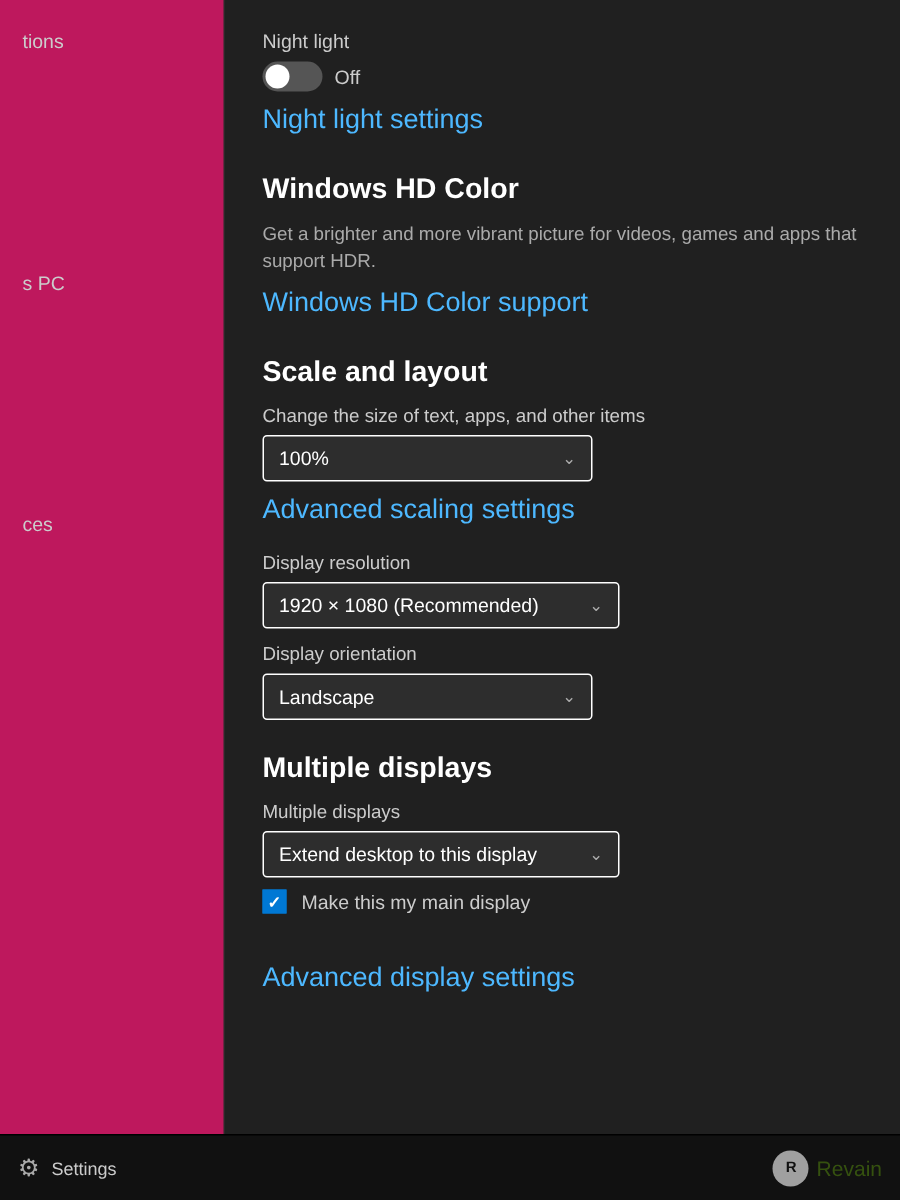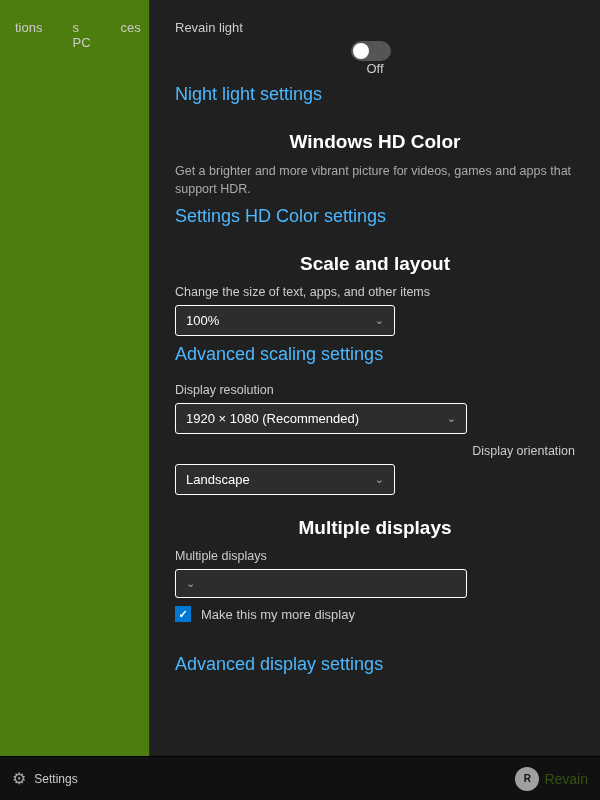--- a/index.html
+++ b/index.html
@@ -21,23 +21,23 @@
 
     .screen {
       display: flex;
       flex: 1;
       overflow: hidden;
     }
 
     
     .sidebar {
       width: 150px;
-      background: #4d7c0f;
-      display: flex;
-      flex-direction: row;
+      background: #be185d;
+      display: flex;
+      flex-direction: column;
       padding: 10px 0;
       border-right: 1px solid #2a2a2a;
     }
 
     .sidebar-item {
       padding: 10px 15px;
       font-size: 13px;
       color: #ccc;
       cursor: pointer;
     }
@@ -59,21 +59,20 @@
     .section-label {
       font-size: 13px;
       color: #cccccc;
       margin-bottom: 6px;
     }
 
     .toggle-row {
       display: flex;
       align-items: center;
       margin-bottom: 8px;
-      flex-direction: column;
     }
 
     .toggle {
       width: 40px;
       height: 20px;
       background: #555;
       border-radius: 10px;
       position: relative;
       margin-right: 8px;
       cursor: pointer;
@@ -103,21 +102,20 @@
       display: inline-block;
     }
 
     
     .section-header {
       font-size: 19px;
       font-weight: 600;
       color: #ffffff;
       margin-bottom: 10px;
       margin-top: 8px;
-      text-align: center;
     }
 
     .section-description {
       font-size: 12.5px;
       color: #aaaaaa;
       margin-bottom: 8px;
       line-height: 1.4;
     }
 
     
@@ -141,21 +139,21 @@
       cursor: pointer;
       margin-bottom: 8px;
     }
 
     .dropdown-arrow {
       color: #aaa;
       font-size: 11px;
     }
 
     .dropdown-wide {
-      width: 292px;
+      width: 238px;
     }
 
     
     .checkbox-row {
       display: flex;
       align-items: center;
       margin-bottom: 14px;
       cursor: pointer;
     }
 
@@ -264,70 +262,71 @@
     <div class="sidebar-spacer"></div>
     <div class="sidebar-item">
       <span>ces</span>
     </div>
     <div class="sidebar-spacer" style="flex:3"></div>
   </div>
 
   <div class="main-content">
 
     <div class="mb-section">
-      <div class="section-label">Revain light</div>
+      <div class="section-label">Night light</div>
       <div class="toggle-row">
         <div class="toggle">
           <div class="toggle-knob"></div>
         </div>
         <span class="toggle-label">Off</span>
       </div>
       <span class="link-text">Night light settings</span>
     </div>
 
     <div>
       <div class="section-header">Windows HD Color</div>
       <div class="section-description">Get a brighter and more vibrant picture for videos, games and apps that support HDR.</div>
-      <span class="link-text">Settings HD Color settings</span>
+      <span class="link-text">Windows HD Color support</span>
     </div>
 
     <div>
       <div class="section-header">Scale and layout</div>
 
       <div class="dropdown-label">Change the size of text, apps, and other items</div>
       <div class="dropdown">
         <span>100%</span>
         <span class="dropdown-arrow">⌄</span>
       </div>
       <span class="link-text">Advanced scaling settings</span>
 
       <div class="dropdown-label">Display resolution</div>
       <div class="dropdown dropdown-wide">
         <span>1920 × 1080 (Recommended)</span>
         <span class="dropdown-arrow">⌄</span>
       </div>
 
-      <div class="dropdown-label" style="margin-top:10px;text-align:right;">Display orientation</div>
+      <div class="dropdown-label" style="margin-top:10px;">Display orientation</div>
       <div class="dropdown">
         <span>Landscape</span>
         <span class="dropdown-arrow">⌄</span>
       </div>
     </div>
 
     <div style="margin-top: 22px;">
       <div class="section-header">Multiple displays</div>
 
       <div class="dropdown-label">Multiple displays</div>
       <div class="dropdown dropdown-wide">
+        <span>Extend desktop to this display</span>
         <span class="dropdown-arrow">⌄</span>
       </div>
 
       <div class="checkbox-row">
         <div class="checkbox checked"></div>
-        <span class="checkbox-label">Make this my more display</span>
+        <span class="checkbox-label">Make this my main display</span>
       </div>
 
       <br>
       <span class="link-text">Advanced display settings</span>
     </div>
 
   </div>
 </div>
 
 <div class="taskbar">

